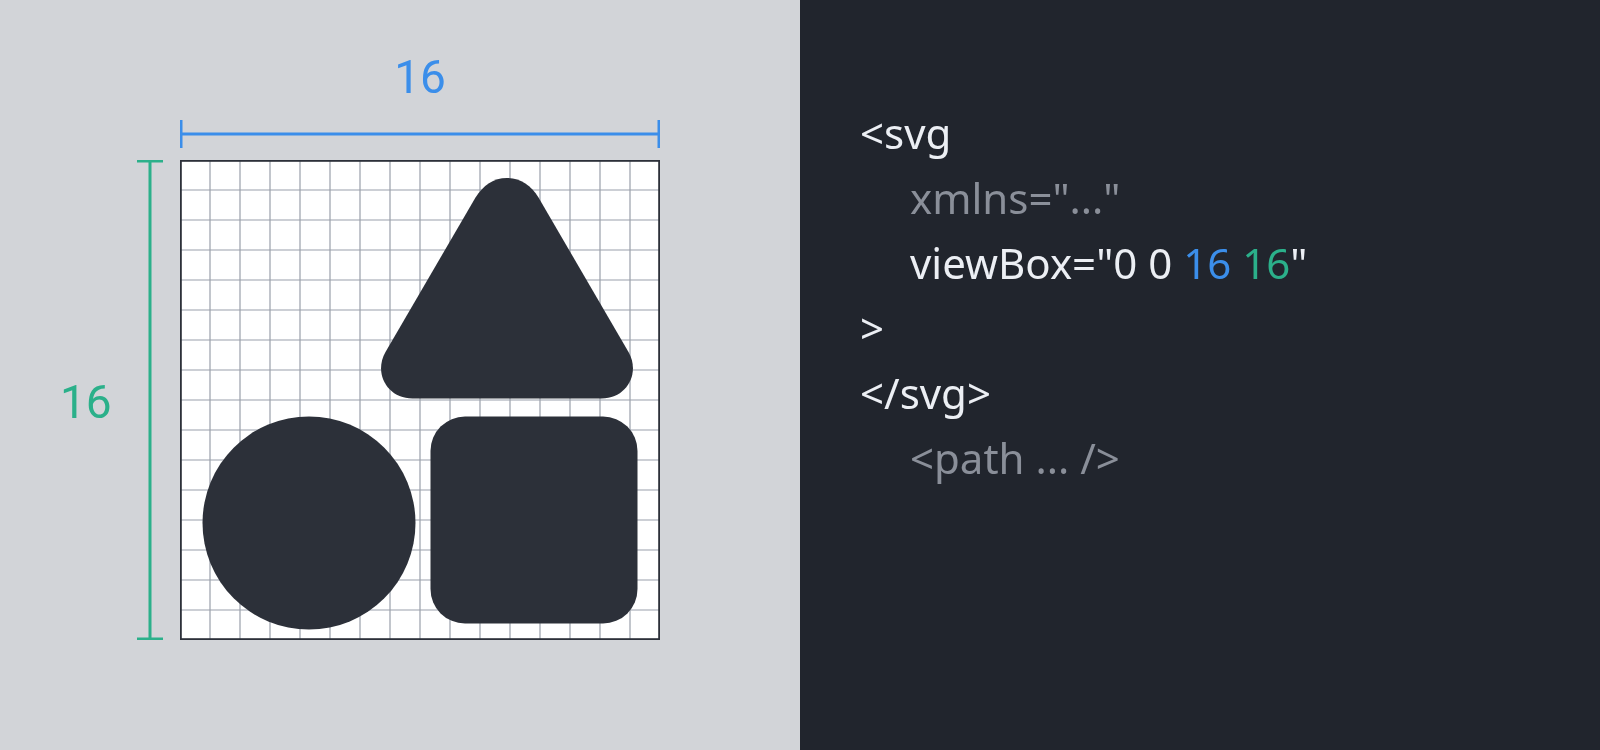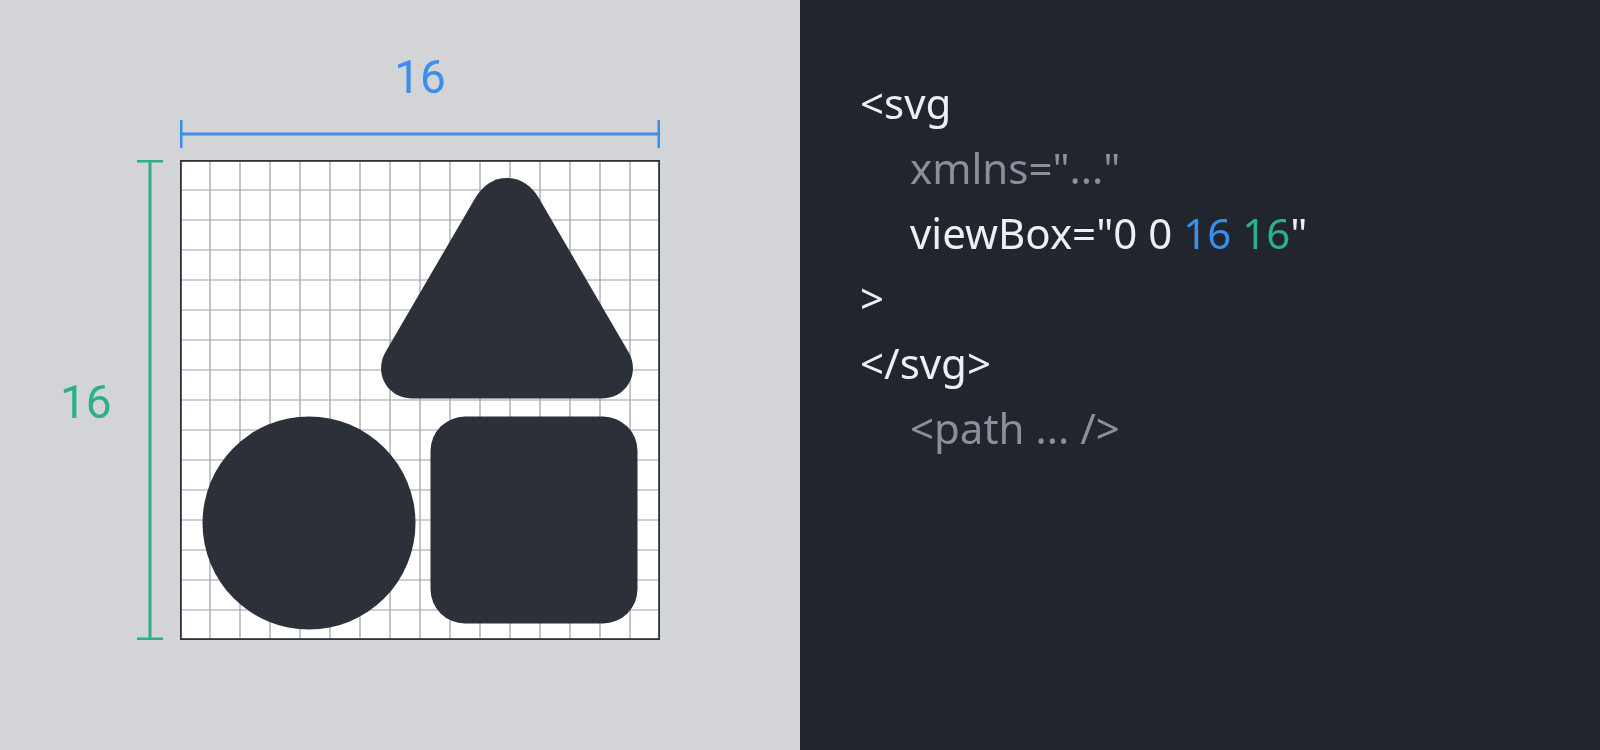--- a/index.html
+++ b/index.html
@@ -9,21 +9,21 @@
     width: 800px;
     height: 750px;
     background: #d2d4d8;
     position: relative;
   }
   .right-panel {
     width: 800px;
     height: 750px;
     background: #21252d;
     color: #fff;
-    padding: 70px 60px;
+    padding: 100px 60px;
     font-size: 42px;
     line-height: 1.55;
     font-family: "SF Pro Rounded", -apple-system, system-ui, sans-serif;
     font-weight: 400;
   }
   
   .grid-wrap {
     position: absolute;
     left: 180px;
     top: 160px;

